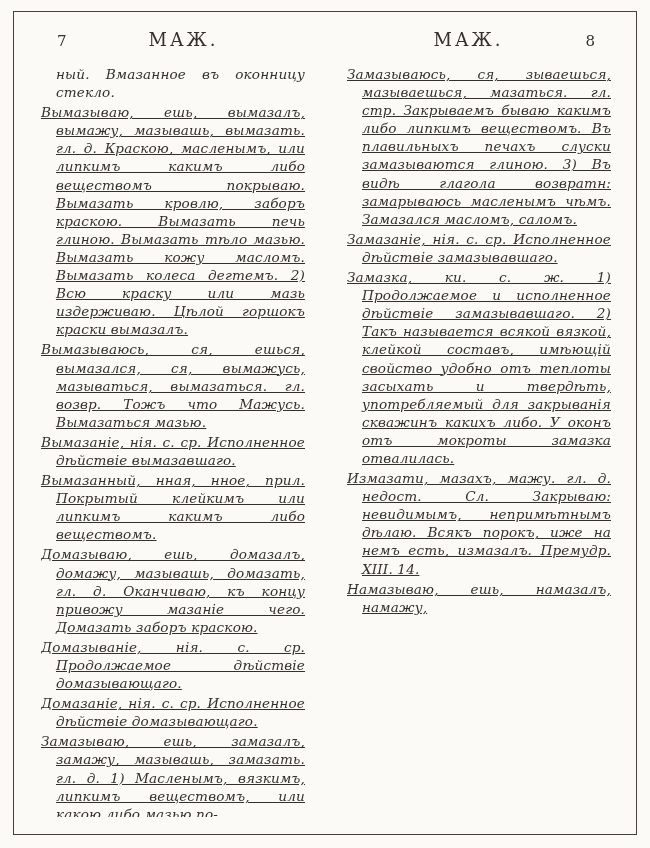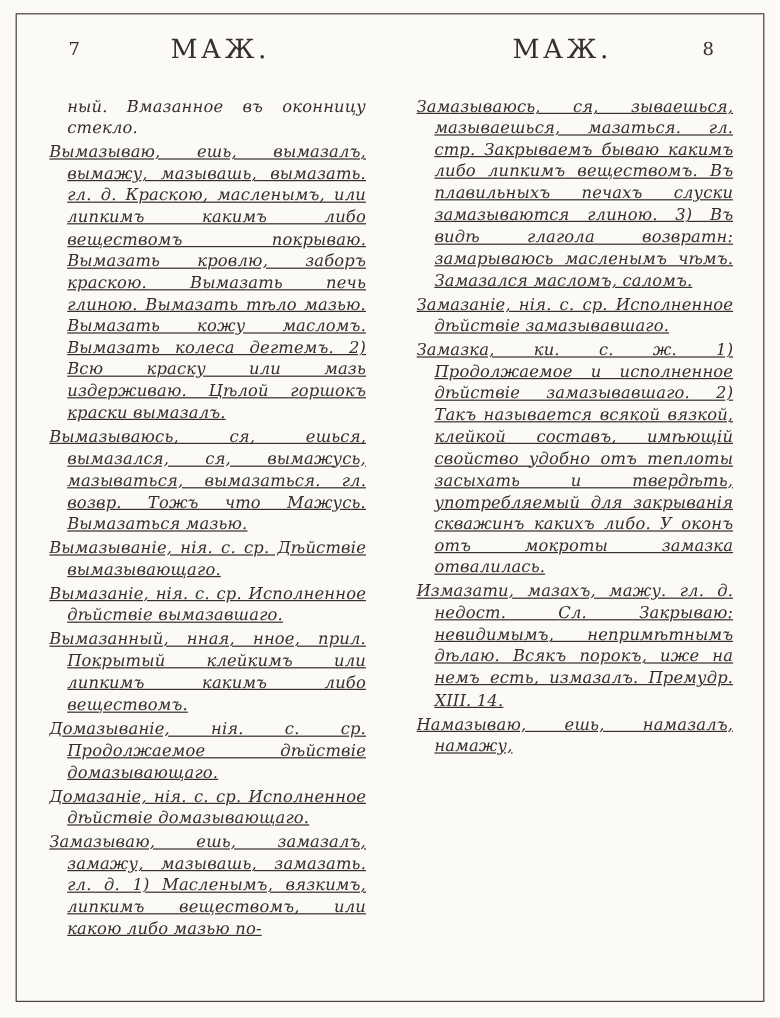--- a/index.html
+++ b/index.html
@@ -51,29 +51,29 @@
     font-size: 15px;
     font-style: normal;
   }
   .pn-left  { left: 16px; }
   .pn-right { right: 16px; }
   .running-title {
     position: absolute;
     top: 2px;
     left: 50%;
     transform: translateX(-50%);
-    font-size: 22px;
+    font-size: 18px;
     letter-spacing: 3px;
     font-style: normal;
   }
   .columns {
     flex: 1 1 auto;
     display: flex;
     gap: 42px;
-    margin-top: 19px;
+    margin-top: 4px;
     overflow: hidden;
   }
   .col {
     flex: 1;
     font-style: italic;
     font-size: 13.6px;
     line-height: 18.1px;
     text-align: justify;
     letter-spacing: 0.15px;
     overflow: hidden;
@@ -108,23 +108,23 @@
         <span class="page-num pn-right">8</span>
       </div>
     </div>
 
     <div class="columns">
 
       <div class="col">
         <p class="cont">ный. Вмазанное въ оконницу стекло.</p>
         <p class="entry">Вымазываю, ешь, вымазалъ, вымажу, мазывашь, вымазать. гл. д. Краскою, масленымъ, или липкимъ какимъ либо веществомъ покрываю. Вымазать кровлю, заборъ краскою. Вымазать печь глиною. Вымазать тѣло мазью. Вымазать кожу масломъ. Вымазать колеса дегтемъ. 2) Всю краску или мазь издерживаю. Цѣлой горшокъ краски вымазалъ.</p>
         <p class="entry">Вымазываюсь, ся, ешься, вымазался, ся, вымажусь, мазываться, вымазаться. гл. возвр. Тожъ что Мажусь. Вымазаться мазью.</p>
-        <p class="entry">Вымазываніе, нія. с. ср. Дѣйствіе вымазывающаго.</p>
         <p class="entry">Вымазаніе, нія. с. ср. Исполненное дѣйствіе вымазавшаго.</p>
         <p class="entry">Вымазанный, нная, нное, прил. Покрытый клейкимъ или липкимъ какимъ либо веществомъ.</p>
+        <p class="entry">Домазываю, ешь, домазалъ, домажу, мазывашь, домазать, гл. д. Оканчиваю, къ концу привожу мазаніе чего. Домазать заборъ краскою.</p>
         <p class="entry">Домазываніе, нія. с. ср. Продолжаемое дѣйствіе домазывающаго.</p>
         <p class="entry">Домазаніе, нія. с. ср. Исполненное дѣйствіе домазывающаго.</p>
         <p class="entry">Замазываю, ешь, замазалъ, замажу, мазывашь, замазать. гл. д. 1) Масленымъ, вязкимъ, липкимъ веществомъ, или какою либо мазью по-</p>
       </div>
 
       <div class="col">
         <p class="entry">Замазываюсь, ся, зываешься, мазываешься, мазаться. гл. стр. Закрываемъ бываю какимъ либо липкимъ веществомъ. Въ плавильныхъ печахъ слуски замазываются глиною. 3) Въ видѣ глагола возвратн: замарываюсь масленымъ чѣмъ. Замазался масломъ, саломъ.</p>
         <p class="entry">Замазаніе, нія. с. ср. Исполненное дѣйствіе замазывавшаго.</p>
         <p class="entry">Замазка, ки. с. ж. 1) Продолжаемое и исполненное дѣйствіе замазывавшаго. 2) Такъ называется всякой вязкой, клейкой составъ, имѣющій свойство удобно отъ теплоты засыхать и твердѣть, употребляемый для закрыванія скважинъ какихъ либо. У оконъ отъ мокроты замазка отвалилась.</p>
         <p class="entry">Измазати, мазахъ, мажу. гл. д. недост. Сл. Закрываю: невидимымъ, непримѣтнымъ дѣлаю. Всякъ порокъ, иже на немъ есть, измазалъ. Премудр. XIII. 14.</p>

